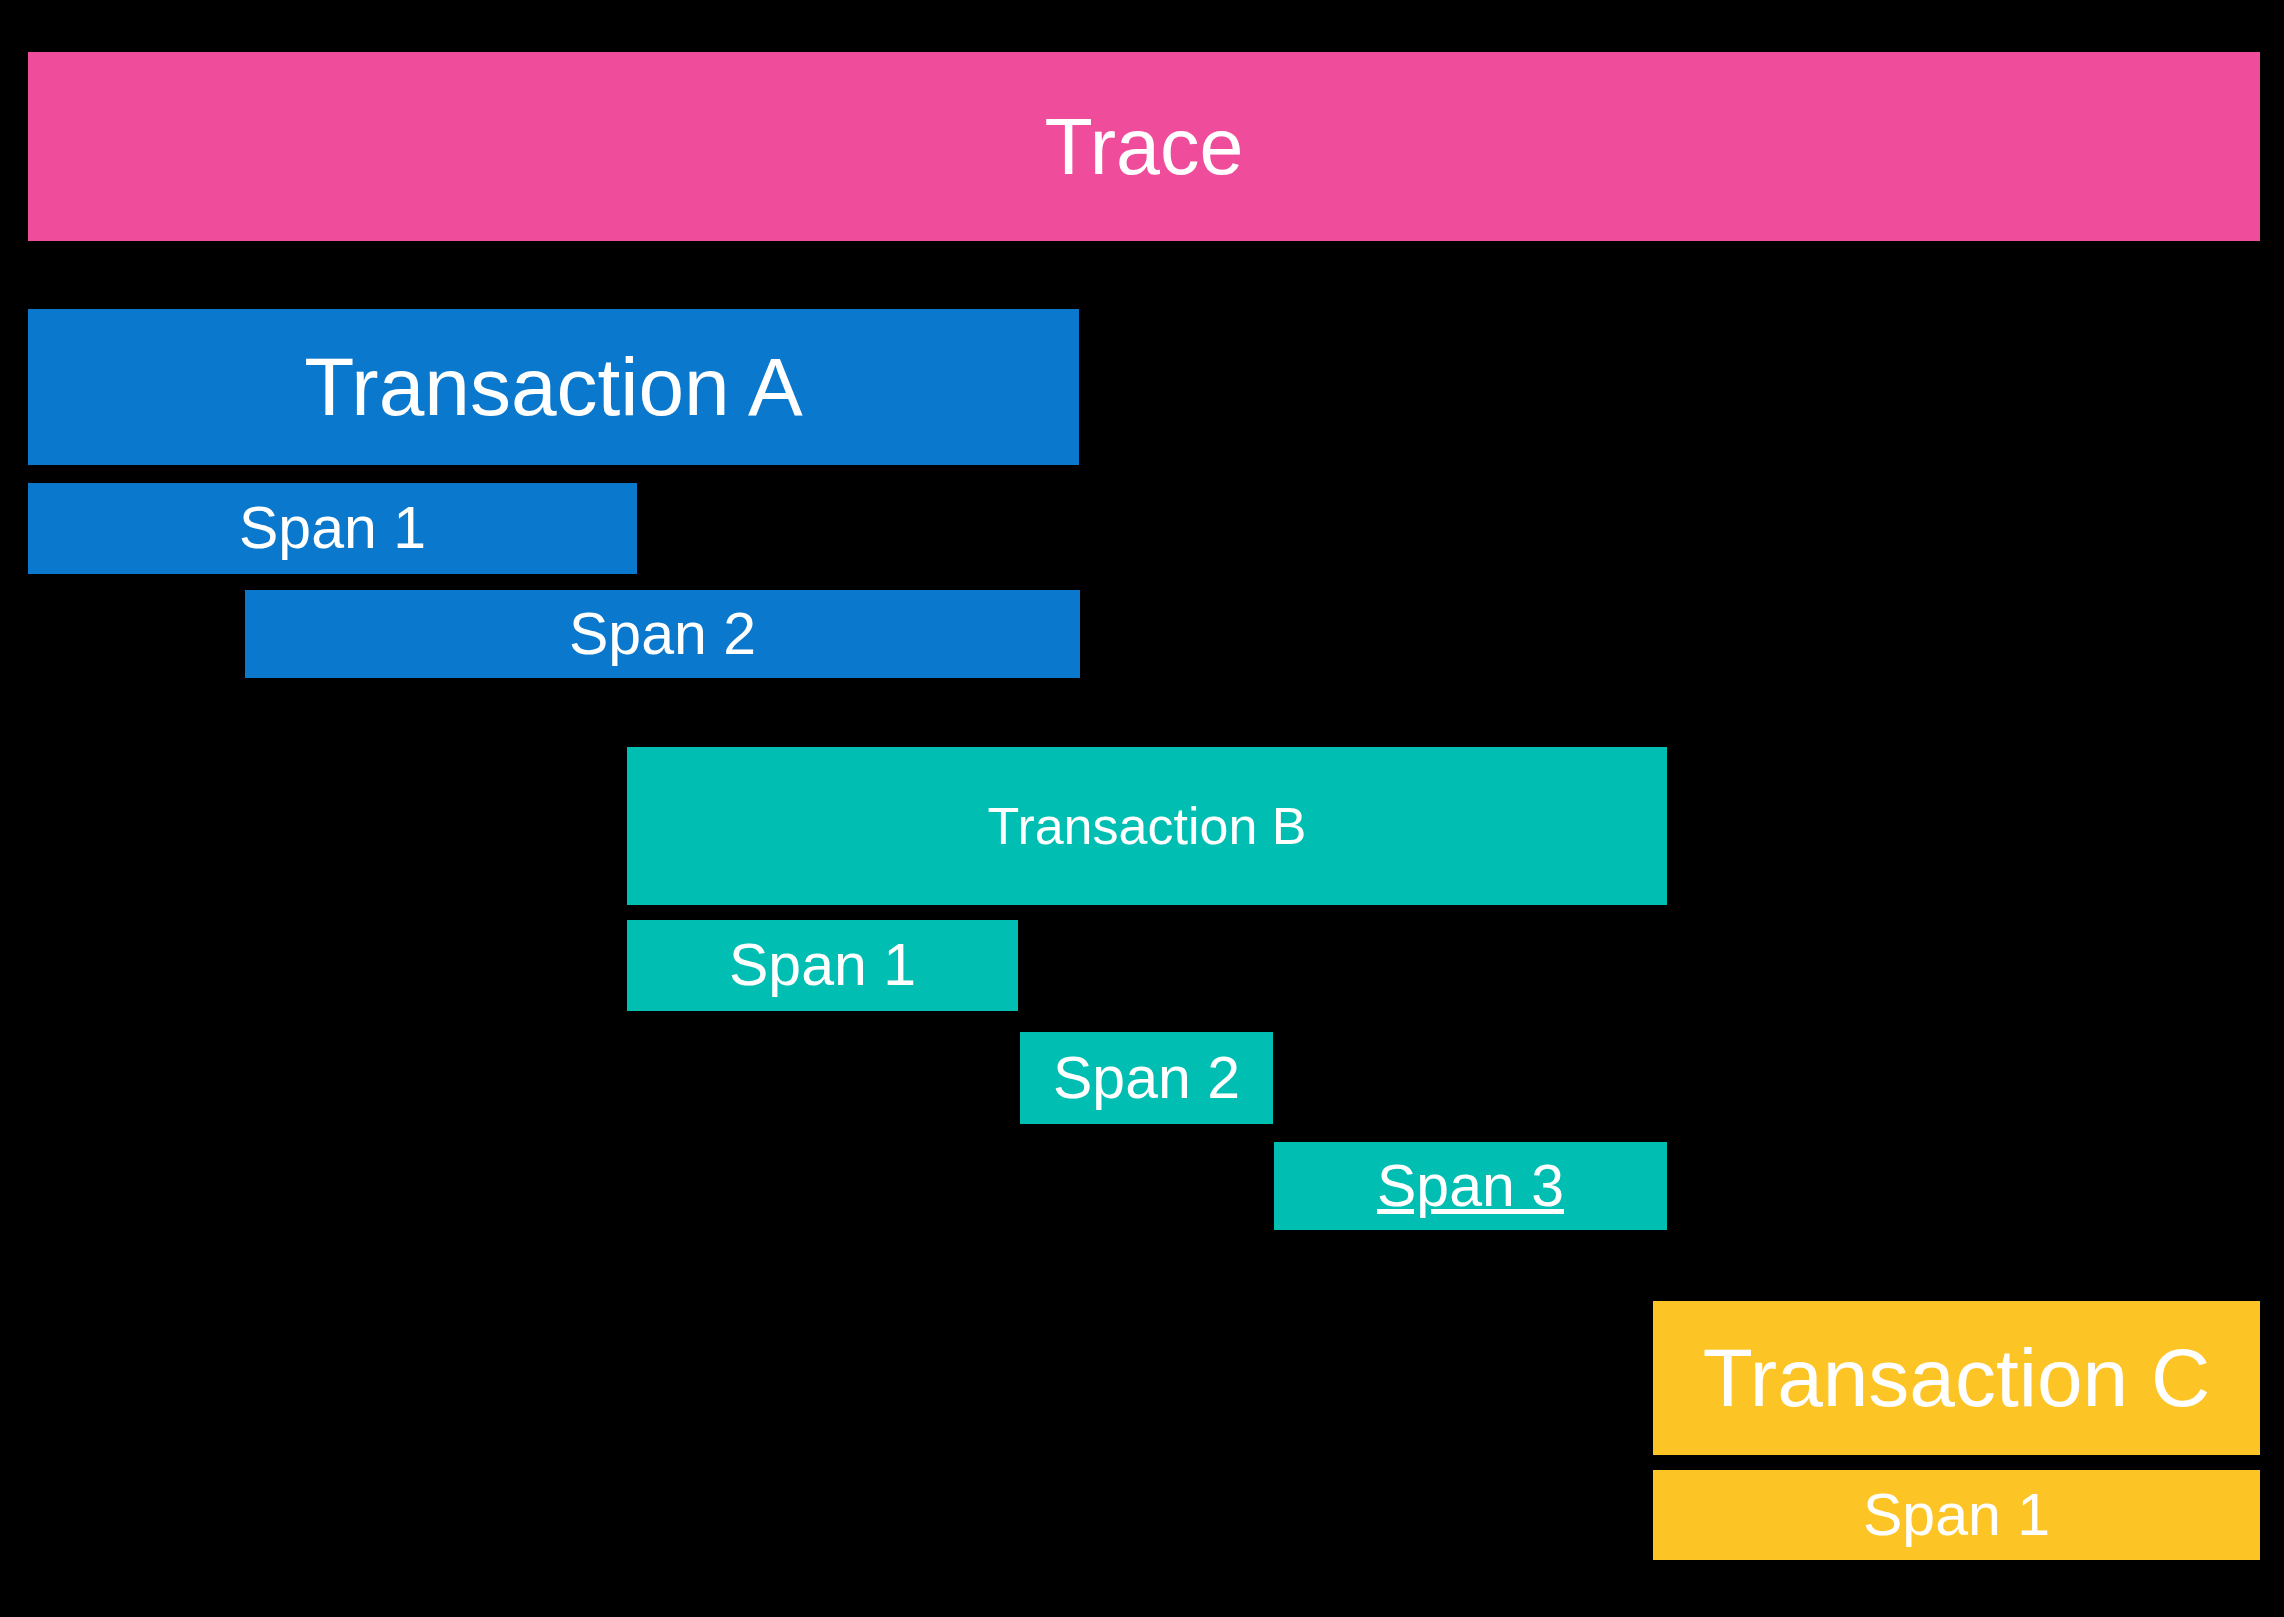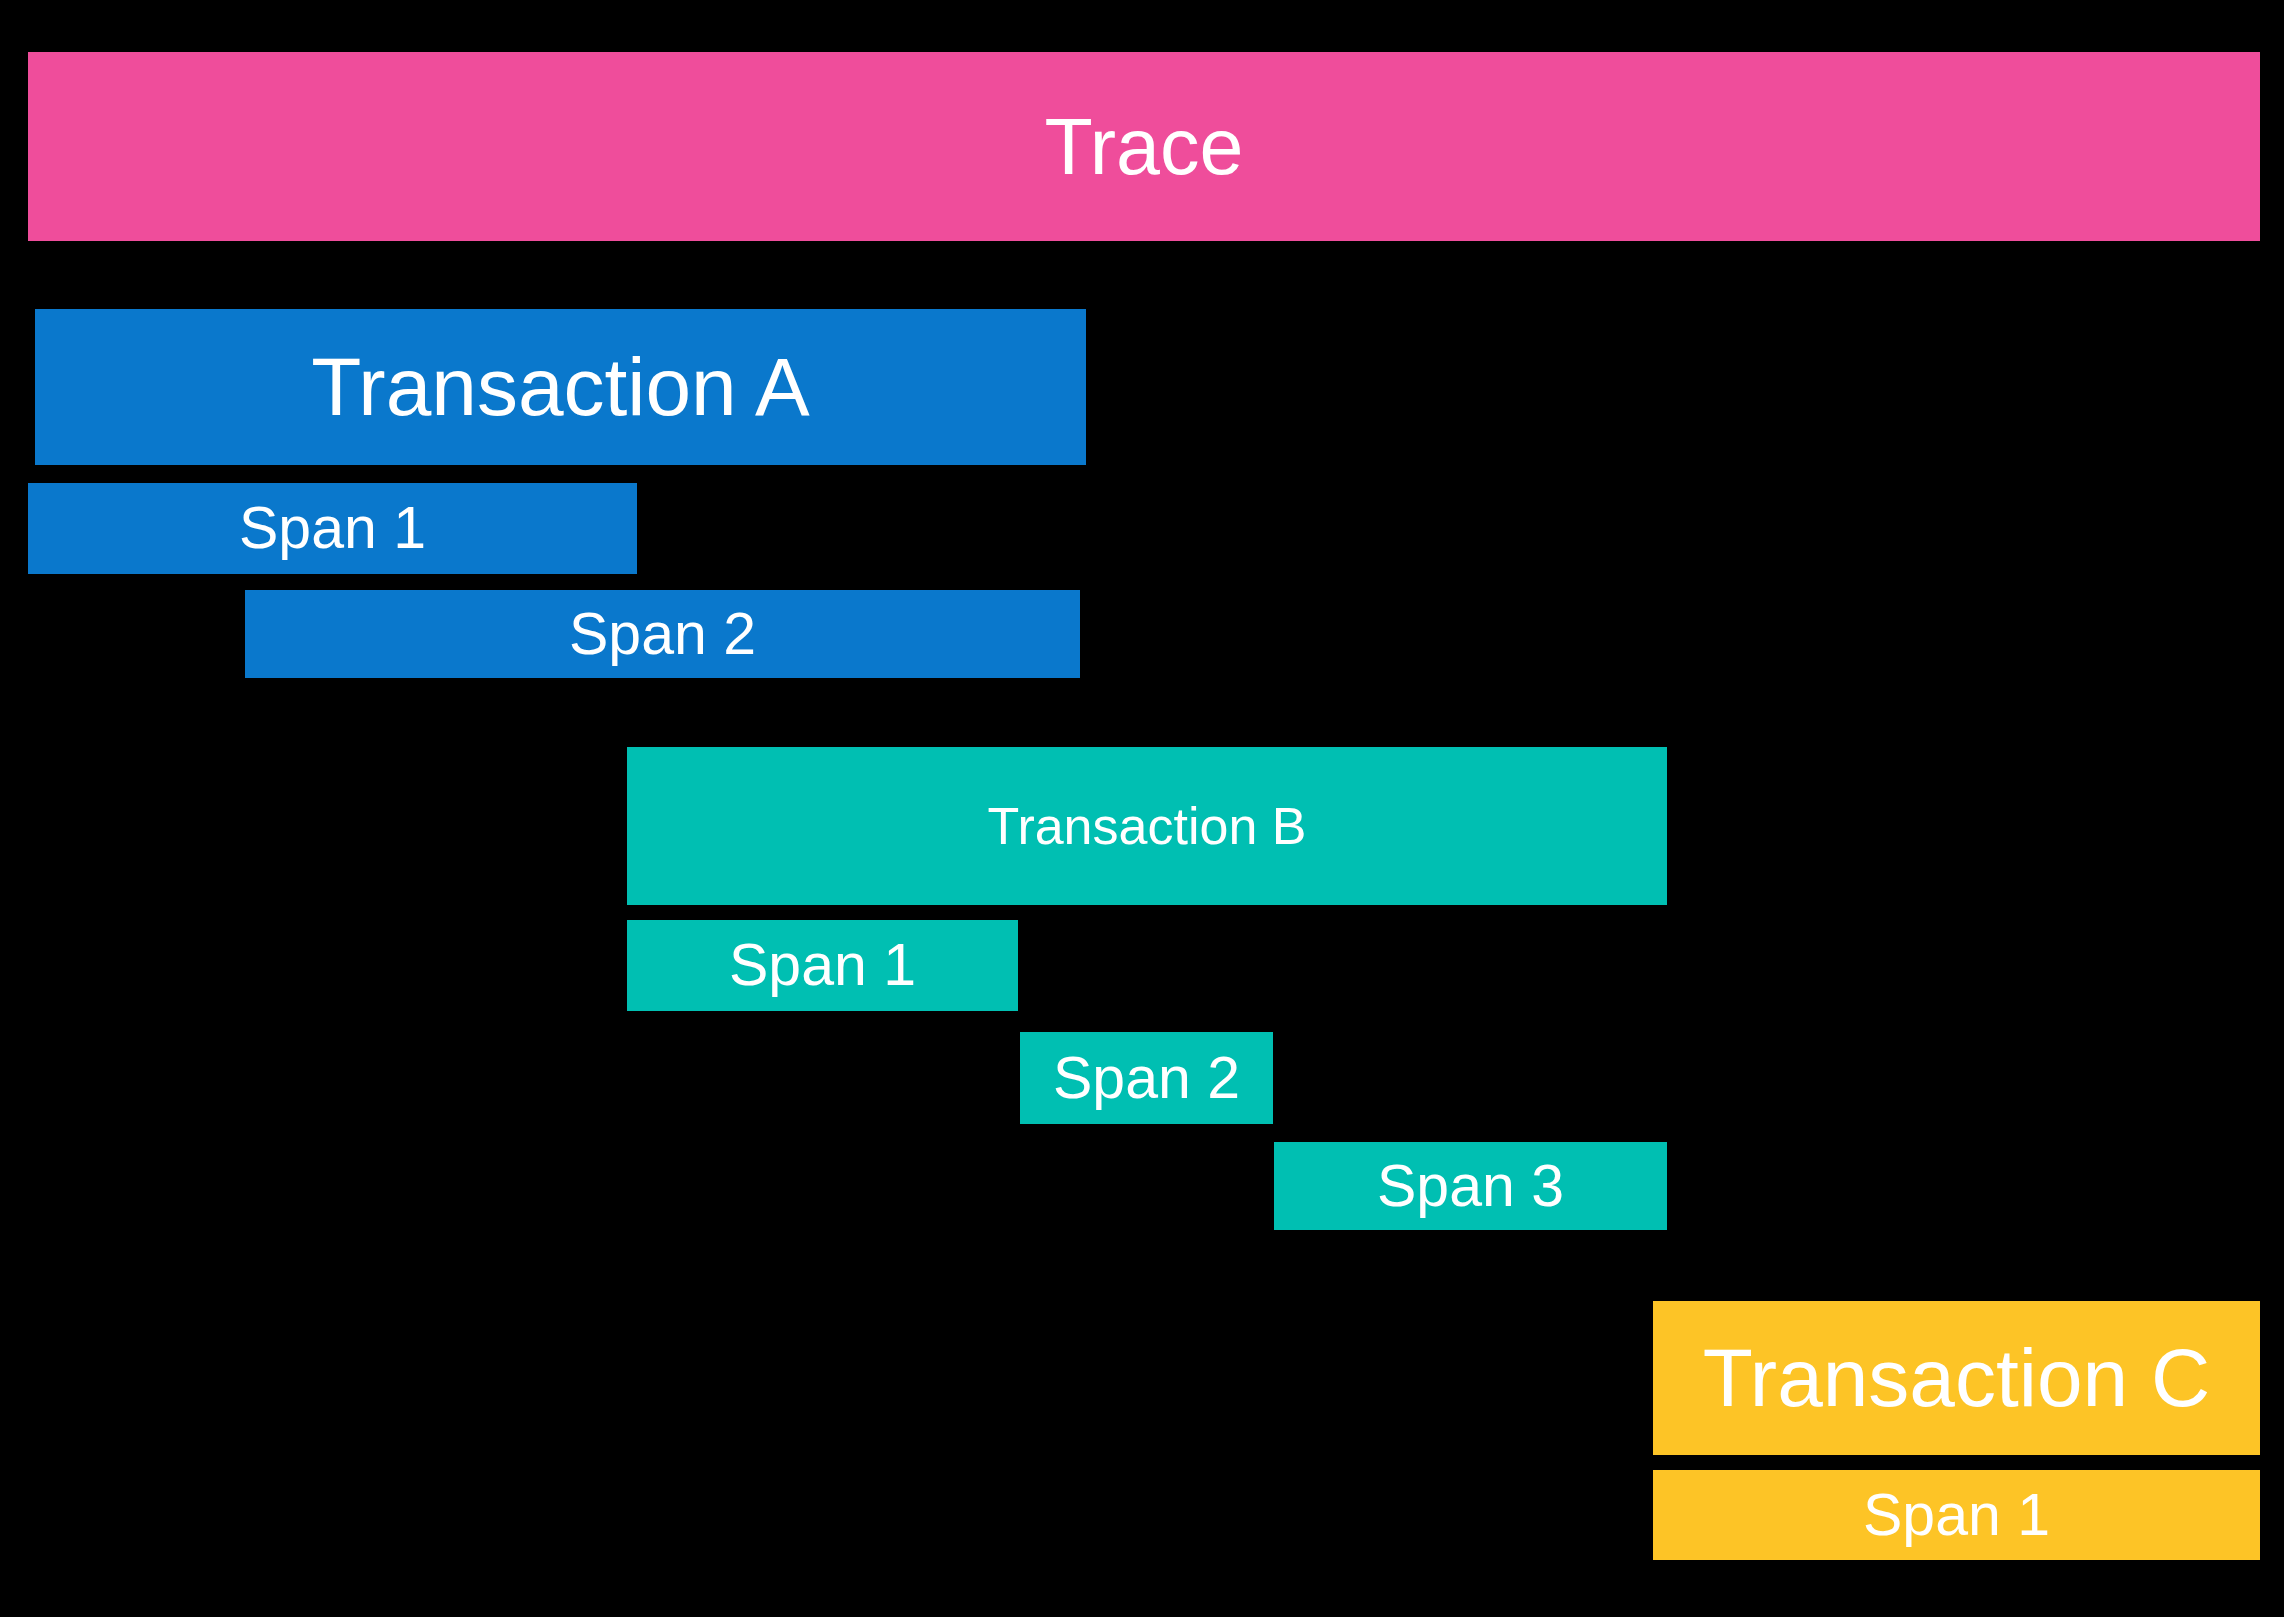--- a/index.html
+++ b/index.html
@@ -32,40 +32,40 @@
     user-select: none;
   }
 </style>
 </head>
 <body style="background: rgb(0, 0, 0);">
 
 <div id="stage" style="background: rgb(0, 0, 0); border-radius: 21px;">
     <div class="bar" style="left: 28px; top: 52px; width: 2232px; height: 189px; background: rgb(239, 77, 155);">
       <span class="bar-label" style="font-size: 79px; color: rgb(255, 255, 255);">Trace</span>
     </div>
-    <div class="bar" style="left: 28px; top: 309px; width: 1051px; height: 156px; background: rgb(10, 120, 204); margin-left: 7px;">
+    <div class="bar" style="left: 28px; top: 309px; width: 1051px; height: 156px; background: rgb(10, 120, 204);">
       <span class="bar-label" style="font-size: 82px; color: rgb(255, 255, 255);">Transaction A</span>
     </div>
     <div class="bar" style="left: 28px; top: 483px; width: 609px; height: 91px; background: rgb(10, 120, 204);">
       <span class="bar-label" style="font-size: 59px; color: rgb(255, 255, 255);">Span 1</span>
     </div>
     <div class="bar" style="left: 245px; top: 590px; width: 835px; height: 88px; background: rgb(10, 120, 204);">
       <span class="bar-label" style="font-size: 59px; color: rgb(255, 255, 255);">Span 2</span>
     </div>
     <div class="bar" style="left: 627px; top: 747px; width: 1040px; height: 158px; background: rgb(0, 191, 178);">
       <span class="bar-label" style="font-size: 52px; color: rgb(255, 255, 255);">Transaction B</span>
     </div>
     <div class="bar" style="left: 627px; top: 920px; width: 391px; height: 91px; background: rgb(0, 191, 178);">
       <span class="bar-label" style="font-size: 59px; color: rgb(255, 255, 255);">Span 1</span>
     </div>
     <div class="bar" style="left: 1020px; top: 1032px; width: 253px; height: 92px; background: rgb(0, 191, 178);">
       <span class="bar-label" style="font-size: 59px; color: rgb(255, 255, 255);">Span 2</span>
     </div>
     <div class="bar" style="left: 1274px; top: 1142px; width: 393px; height: 88px; background: rgb(0, 191, 178);">
-      <span class="bar-label" style="font-size: 59px; color: rgb(255, 255, 255);">Span 3</span>
+      <span class="bar-label" style="font-size: 59px; color: rgb(255, 255, 255); text-decoration: underline;">Span 3</span>
     </div>
     <div class="bar" style="left: 1653px; top: 1301px; width: 607px; height: 154px; background: rgb(253, 196, 38);">
       <span class="bar-label" style="font-size: 82px; color: rgb(255, 255, 255);">Transaction C</span>
     </div>
     <div class="bar" style="left: 1653px; top: 1470px; width: 607px; height: 90px; background: rgb(253, 196, 38);">
       <span class="bar-label" style="font-size: 59px; color: rgb(255, 255, 255);">Span 1</span>
     </div>
   </div>
 
 

